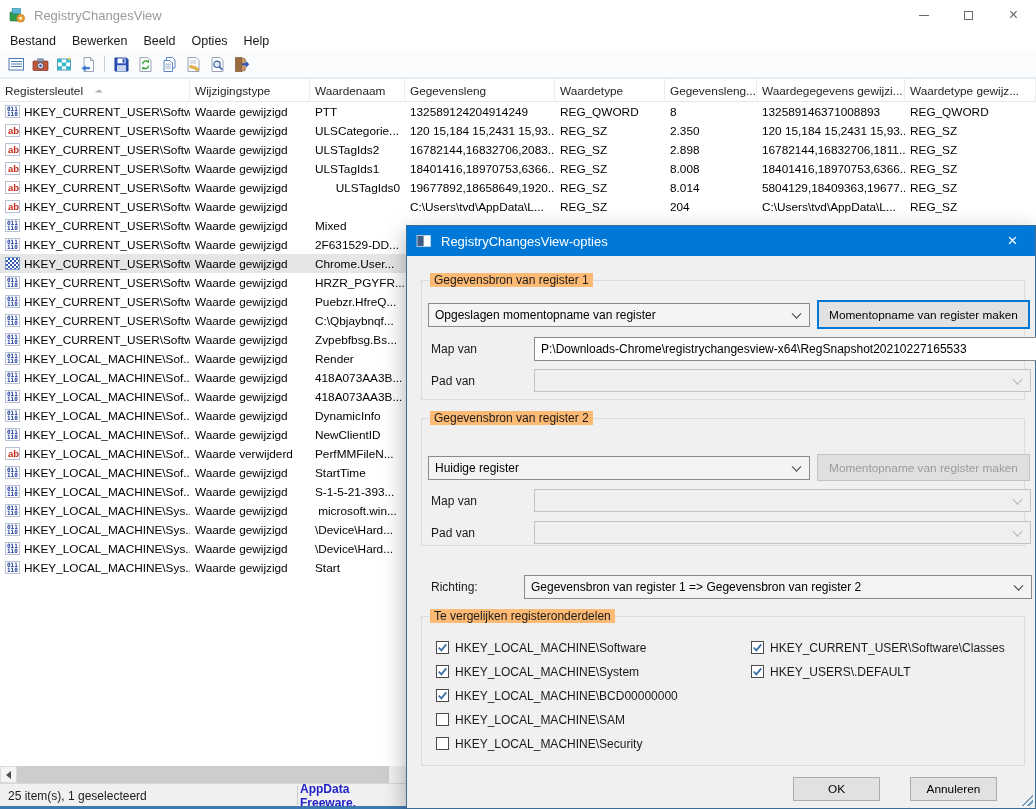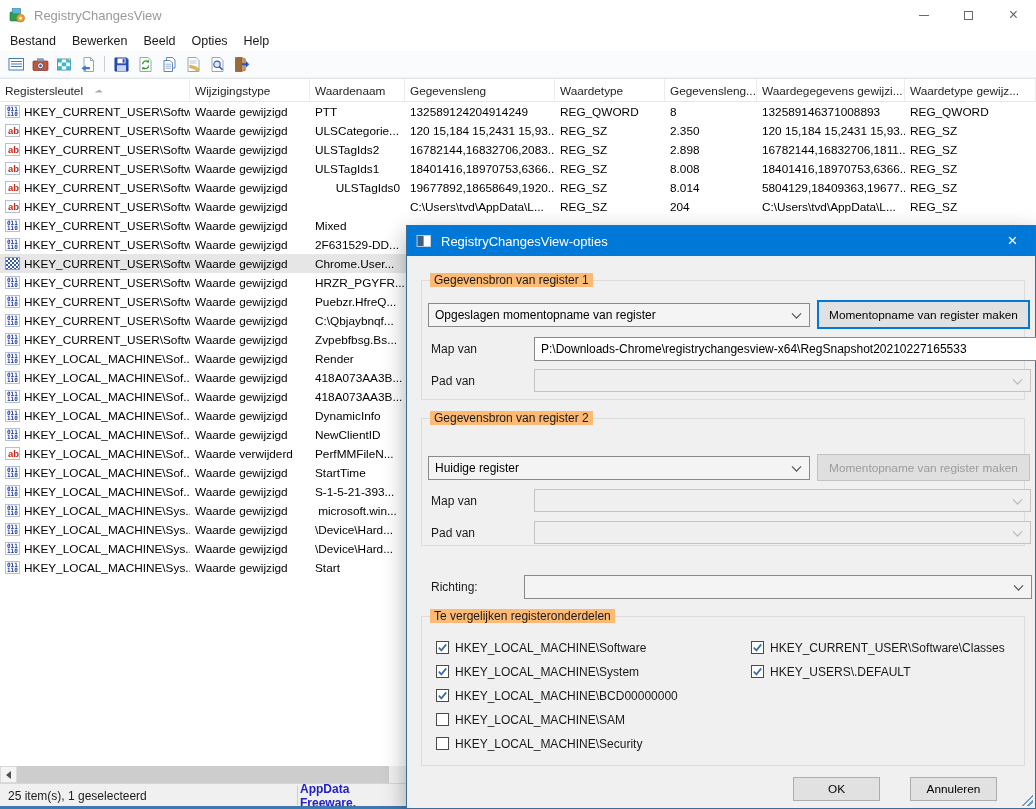--- a/index.html
+++ b/index.html
@@ -963,20 +963,21 @@
         <span class="chev"></span>
     </div>
     <span class="dlabel" style="left:24px; top:300px;">Pad van</span>
     <div class="combo disabled" style="left:127px; top:295px; width:497px; height:23px;">
       <span></span>
         <span class="chev"></span>
     </div>
 
     <span class="dlabel" style="left:24px; top:354px;">Richting:</span>
     <div class="combo" style="left:117px; top:349px; width:508px; height:24px;">
+      <span>Gegevensbron van register 1 =&gt; Gegevensbron van register 2</span>
         <span class="chev"></span>
     </div>
 
     <div class="group" style="left:14px; top:390px; width:604px; height:150px;">
       <span class="legend">Te vergelijken registeronderdelen</span>
     </div>
     <div class="cbcol" id="cbcol-left" style="left:29px; top:413px;">
         <label class="cbitem">
           <span class="cbox">
             <svg width="11" height="11" viewBox="0 0 11 11">

